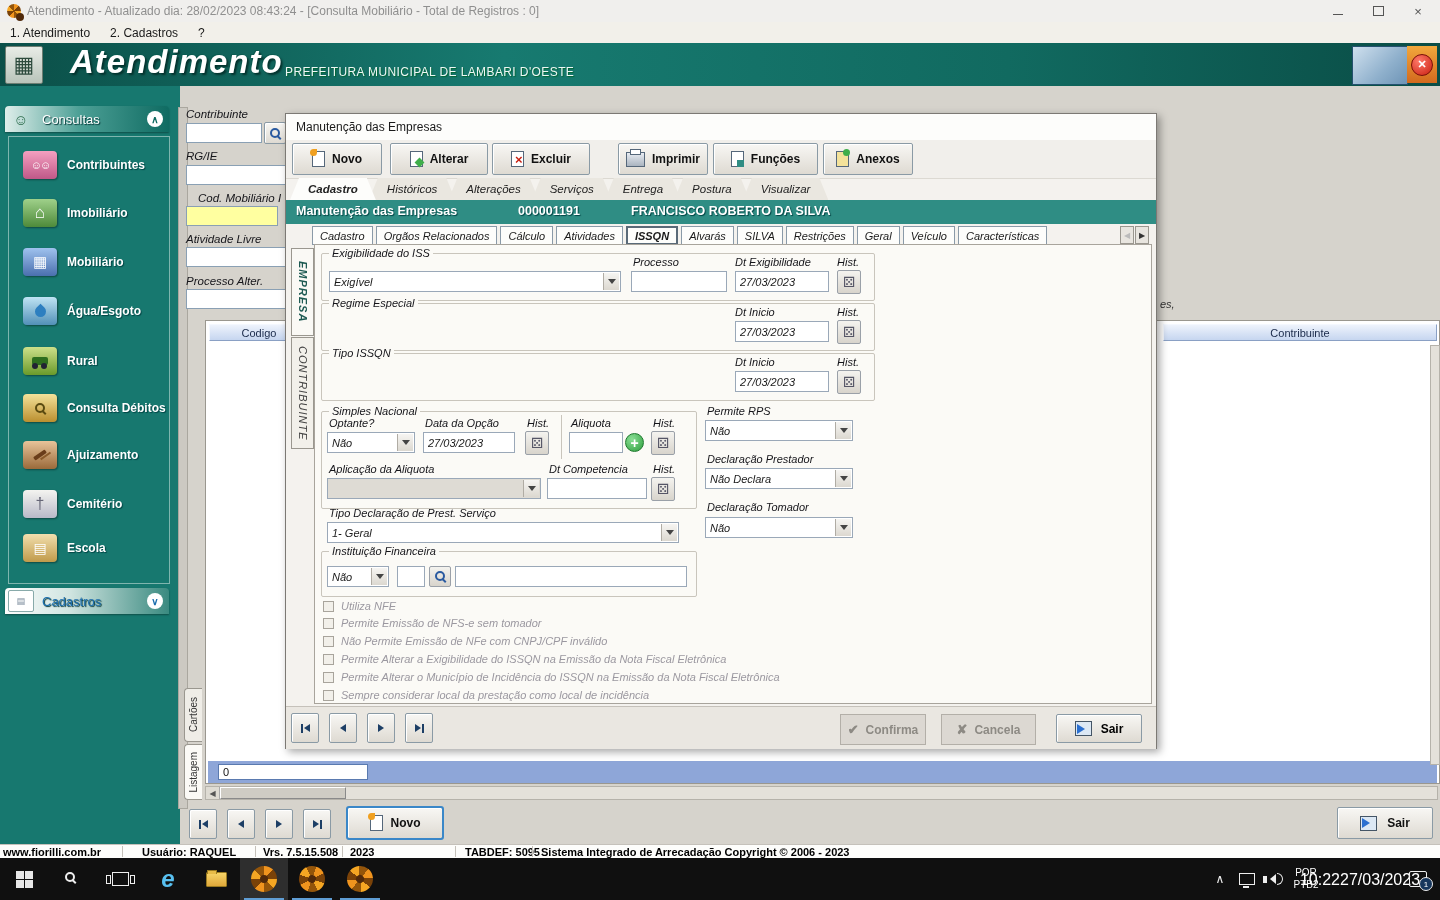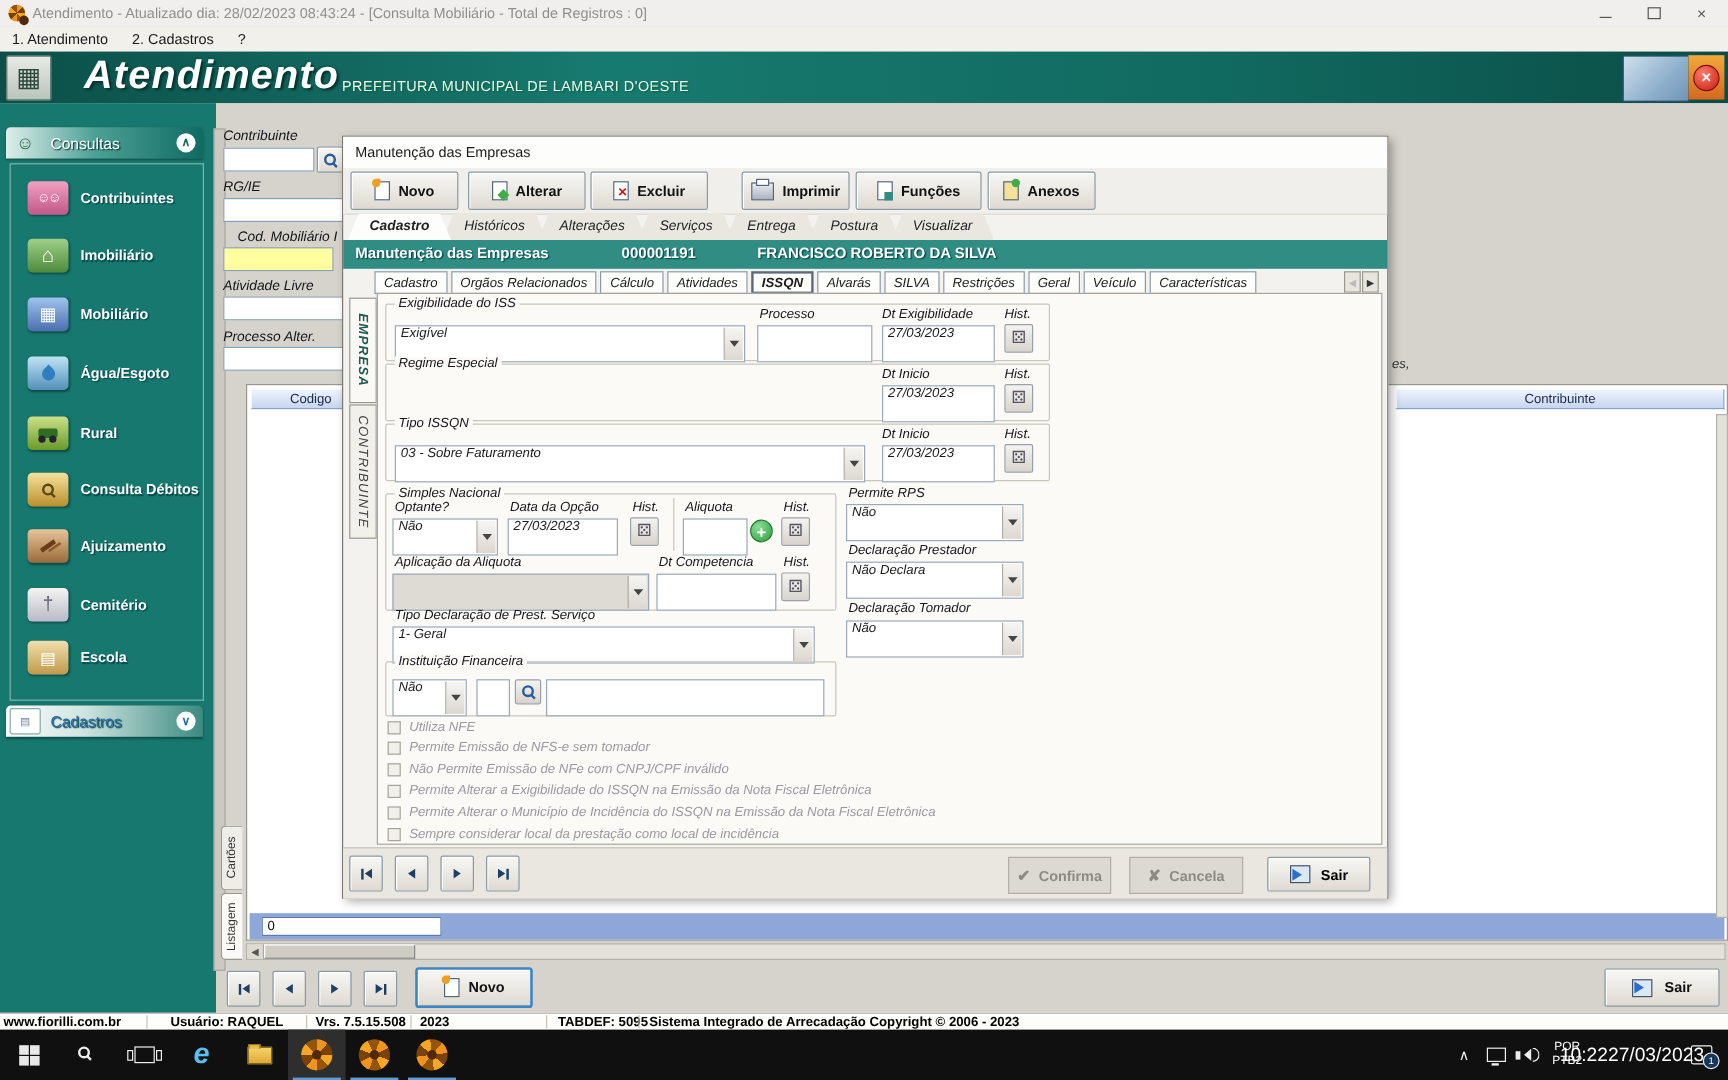--- a/index.html
+++ b/index.html
@@ -115,21 +115,21 @@
   .tabarrow{position:absolute;top:112px;width:14px;height:18px;background:#e8e5df;border:1px solid #9a978f;font-size:8px;display:flex;align-items:center;justify-content:center;box-sizing:border-box;}
   .sidetab{position:absolute;left:5px;width:23px;background:#f2f0ea;border:1px solid #9a978f;box-sizing:border-box;display:flex;align-items:center;justify-content:center;}
   .sidetab span{writing-mode:vertical-rl;font-size:11px;font-style:italic;letter-spacing:1px;color:#444;}
   .sidetab.active{background:#faf9f5;}
   .sidetab.active span{font-weight:bold;color:#1d5a52;}
   #panel{left:28px;top:130px;width:836px;height:458px;background:#fbfaf6;border:1px solid #a8a49c;}
 
   .grp{position:absolute;border:1px solid #c9c5bc;border-radius:2px;}
   .cap{position:absolute;top:-7px;left:7px;background:#fbfaf6;padding:0 3px;font-size:11px;font-style:italic;color:#15151a;white-space:nowrap;}
   .lbl{position:absolute;font-size:11px;font-style:italic;color:#15151a;white-space:nowrap;}
-  .fld{position:absolute;background:#fff;border:1px solid #9aa8b8;height:31px;box-sizing:border-box;font-size:11px;font-style:italic;color:#1a1a1a;display:flex;padding:0 4px;}
+  .fld{position:absolute;background:#fff;border:1px solid #9aa8b8;height:21px;box-sizing:border-box;font-size:11px;font-style:italic;color:#1a1a1a;display:flex;align-items:center;padding:0 4px;}
   .combo{padding-right:17px;}
   .awell{position:absolute;right:1px;top:1px;bottom:1px;width:15px;background:linear-gradient(#f6f5f2,#dcd8d0);border-left:1px solid #b0aca4;display:flex;align-items:center;justify-content:center;}
   .tridn{width:0;height:0;border:4px solid transparent;border-top:5px solid #444;margin-top:4px;}
   .combo.sel .seltxt{background:#1160c8;color:#fff;padding:1px 3px;margin-left:-3px;flex:1;}
   .combo.dis{background:#dedbd4;}
   .histbtn{position:absolute;width:24px;height:24px;background:linear-gradient(#f4f3ef,#d8d4cc);border:1px solid #9aa0a8;border-radius:2px;display:flex;align-items:center;justify-content:center;box-sizing:border-box;}
   .die::before{content:"\2684";font-size:14px;color:#556;}
   .plusbtn{position:absolute;width:19px;height:19px;border-radius:50%;background:radial-gradient(circle at 35% 30%,#8adf95,#2f9e3e);border:1px solid #1e7a2e;color:#fff;font-size:14px;font-weight:bold;display:flex;align-items:center;justify-content:center;box-sizing:border-box;}
   .vline{position:absolute;width:1px;background:#c9c5bc;}
   .chkrow{position:absolute;display:flex;align-items:center;gap:7px;}
@@ -432,26 +432,20 @@
         <div class="lbl" style="left:420px;top:61px;">Dt Inicio</div>
         <div class="fld" style="left:420px;top:76px;width:94px;">27/03/2023</div>
         <div class="lbl" style="left:522px;top:61px;">Hist.</div>
         <div class="histbtn" style="left:522px;top:75px;">
             <span class="die"></span>
           </div>
 
         <div class="grp" style="left:6px;top:108px;width:552px;height:46px;">
           <span class="cap">Tipo ISSQN</span>
         </div>
-        <div class="fld combo" style="left:14px;top:126px;width:392px;">
-            <span>03 - Sobre Faturamento</span>
-            <span class="awell">
-              <span class="tridn"></span>
-            </span>
-          </div>
         <div class="lbl" style="left:420px;top:111px;">Dt Inicio</div>
         <div class="fld" style="left:420px;top:126px;width:94px;">27/03/2023</div>
         <div class="lbl" style="left:522px;top:111px;">Hist.</div>
         <div class="histbtn" style="left:522px;top:125px;">
             <span class="die"></span>
           </div>
 
         <div class="grp" style="left:6px;top:166px;width:374px;height:96px;">
           <span class="cap">Simples Nacional</span>
         </div>

